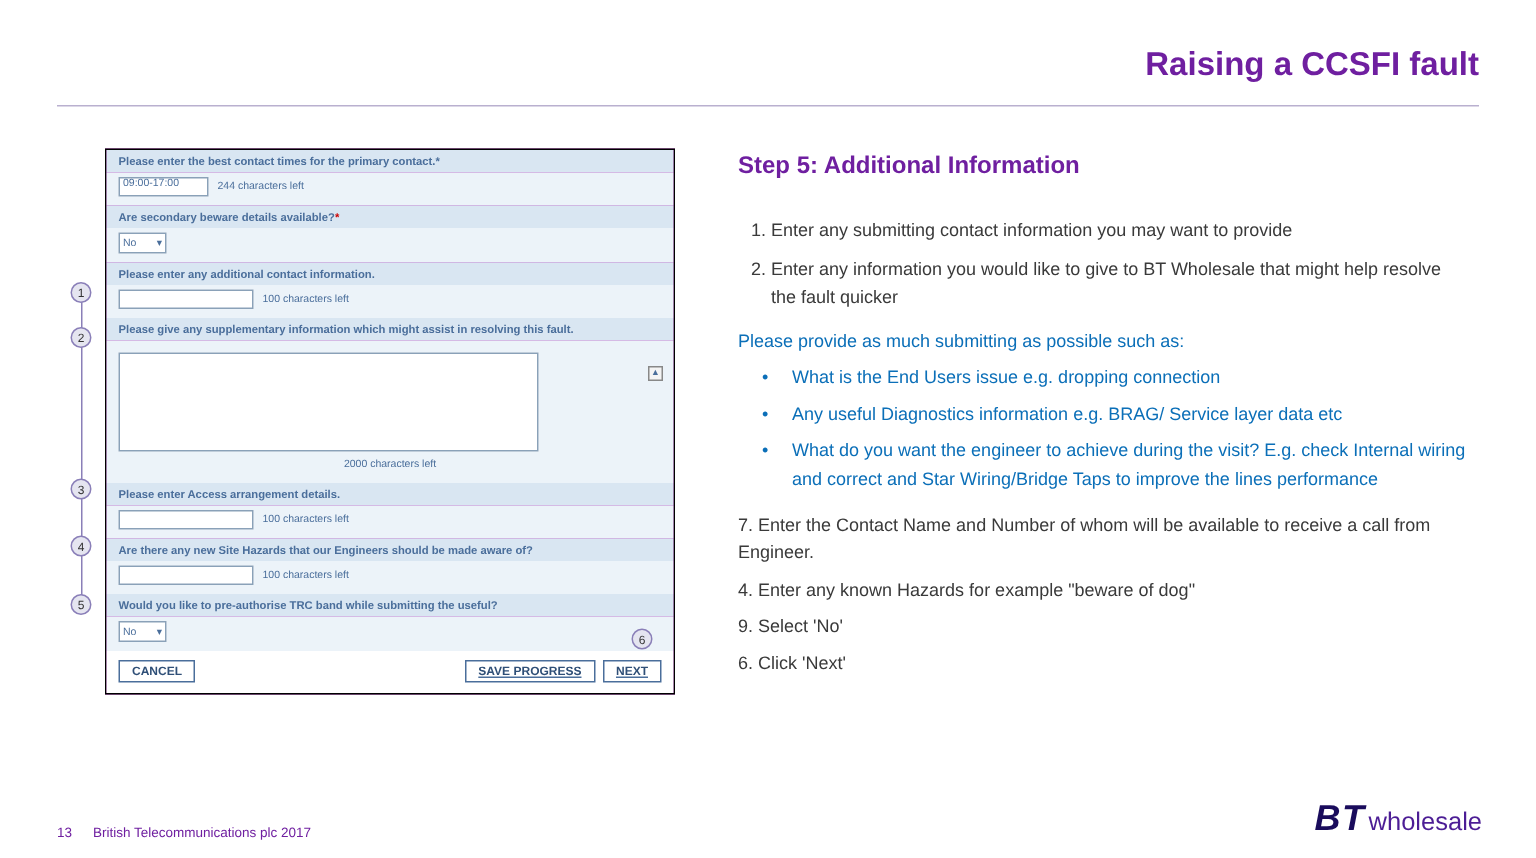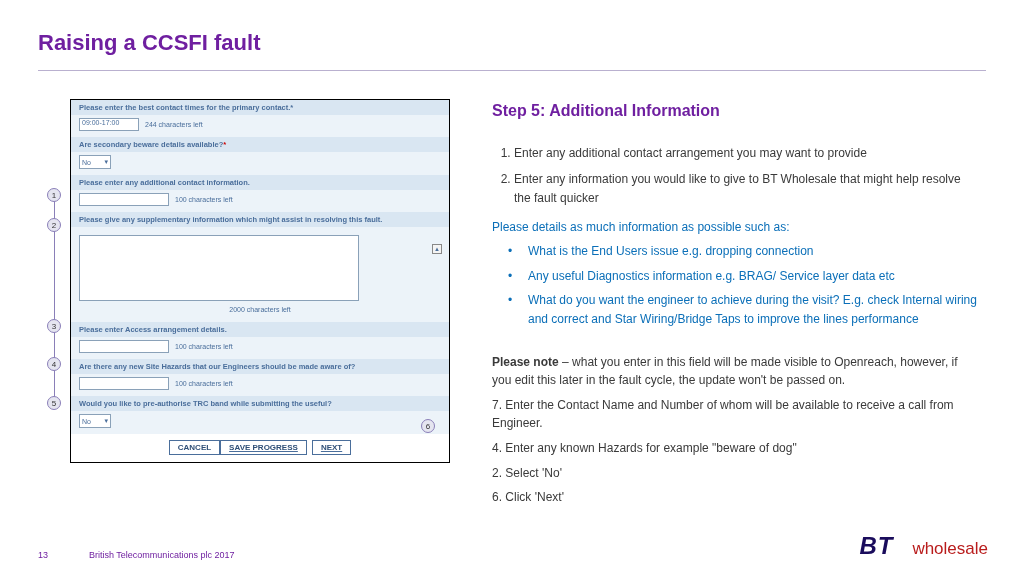--- a/index.html
+++ b/index.html
@@ -12,20 +12,21 @@
     overflow: hidden;
   }
   .slide {
     padding: 30px 38px 0 38px;
   }
   .page-title {
     color: #6f1fa0;
     font-size: 22px;
     font-weight: 700;
     margin-bottom: 14px;
+    text-align: right;
   }
   .hr {
     height: 1px;
     background: #b9b0cf;
     margin-bottom: 28px;
   }
   .content {
     display: flex;
     gap: 42px;
     align-items: flex-start;
@@ -107,21 +108,21 @@
     width: 10px;
     height: 10px;
     border: 1px solid #888;
     background: #f4f4f4;
     font-size: 7px;
     text-align: center;
     line-height: 8px;
   }
   .btn-row {
     display: flex;
-    justify-content: center;
+    justify-content: space-between;
     padding: 6px 8px 7px 8px;
     background: #fff;
   }
   .btn {
     border: 1px solid #4a6e9b;
     padding: 2px 8px;
     font-size: 8px;
     color: #2f4f77;
     background: #fff;
     font-weight: 600;
@@ -187,21 +188,21 @@
   }
   .explain ol {
     padding-left: 22px;
     margin-bottom: 10px;
   }
   .explain ol li { margin-bottom: 8px; }
   .sub-lead { color: #0b6fb8; margin: 4px 0 6px 0; }
   .explain ul {
     list-style: none;
     padding-left: 10px;
-    margin-bottom: 24px;
+    margin-bottom: 12px;
   }
   .explain ul li {
     color: #0b6fb8;
     margin-bottom: 6px;
     padding-left: 26px;
     position: relative;
   }
   .explain ul li::before {
     content: "•";
     position: absolute;
@@ -214,41 +215,41 @@
     position: absolute;
     left: 38px;
     bottom: 12px;
     font-size: 9px;
     color: #6f1fa0;
     display: flex;
     align-items: baseline;
     gap: 14px;
   }
   .page-num { font-weight: 400; }
-  .footer-text { font-size: 9px; margin-left: 27px; }
+  .footer-text { font-size: 9px; }
   .brand {
     position: absolute;
     right: 36px;
     bottom: 12px;
     display: flex;
     align-items: baseline;
     gap: 2px;
   }
   .bt-b, .bt-t {
     font-size: 24px;
     font-weight: 900;
     font-style: italic;
     color: #1a0c5c;
     letter-spacing: -1px;
   }
   .bt-wh {
     font-size: 17px;
-    color: #b91c1c;
+    color: #4c1d95;
     font-weight: 300;
-    margin-left: 19px;
+    margin-left: 2px;
   }
 </style>
 </head>
 <body>
 
 <div class="slide">
   <div class="page-title">Raising a CCSFI fault</div>
   <div class="hr"></div>
 
   <div class="content">
@@ -323,37 +324,34 @@
         </div>
 
         <div class="callout-6">6</div>
       </div>
     </div>
 
     <div class="explain">
       <div class="step-title">Step 5: Additional Information</div>
 
       <ol>
-        <li>Enter any additional contact arrangement you may want to provide</li>
+        <li>Enter any submitting contact information you may want to provide</li>
         <li>Enter any information you would like to give to BT Wholesale that might help resolve the fault quicker</li>
       </ol>
 
-      <div class="sub-lead">Please details as much information as possible such as:</div>
+      <div class="sub-lead">Please provide as much submitting as possible such as:</div>
       <ul>
         <li>What is the End Users issue e.g. dropping connection</li>
         <li>Any useful Diagnostics information e.g. BRAG/ Service layer data etc</li>
         <li>What do you want the engineer to achieve during the visit? E.g. check Internal wiring and correct and Star Wiring/Bridge Taps to improve the lines performance</li>
       </ul>
 
-      <p class="para">
-        <strong>Please note</strong><span> – what you enter in this field will be made visible to Openreach, however, if you edit this later in the fault cycle, the update won't be passed on.</span>
-      </p>
       <p class="para">7. Enter the Contact Name and Number of whom will be available to receive a call from Engineer.</p>
       <p class="para">4. Enter any known Hazards for example "beware of dog"</p>
-      <p class="para">2. Select 'No'</p>
+      <p class="para">9. Select 'No'</p>
       <p class="para">6. Click 'Next'</p>
     </div>
   </div>
 </div>
 
 <div class="footer">
   <span class="page-num">13</span>
   <span class="footer-text">British Telecommunications plc 2017</span>
 </div>
 

